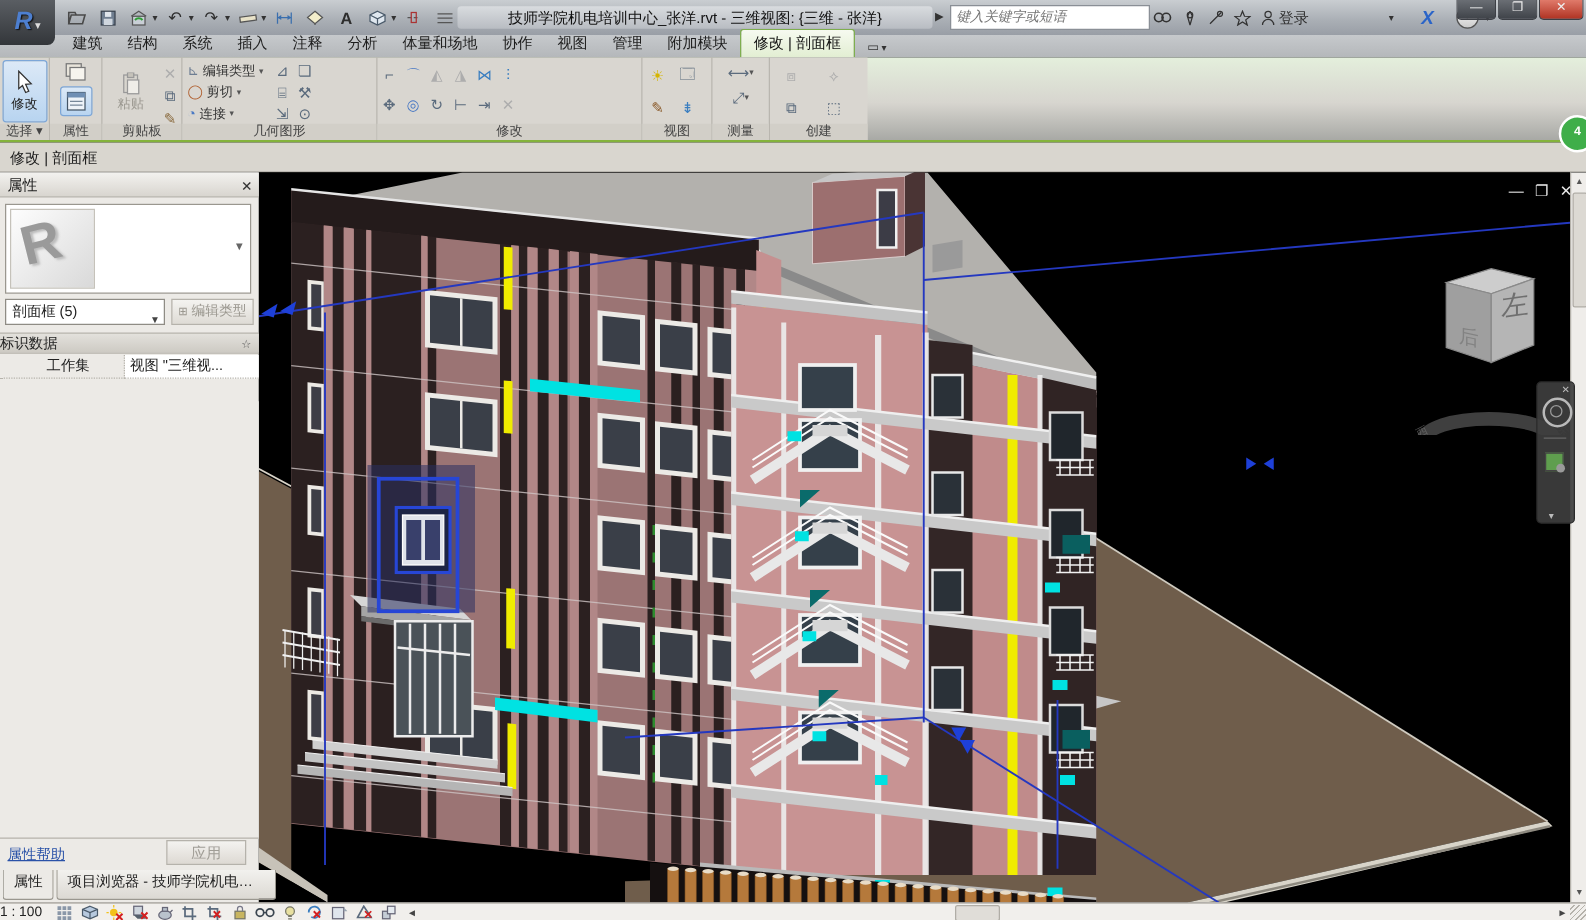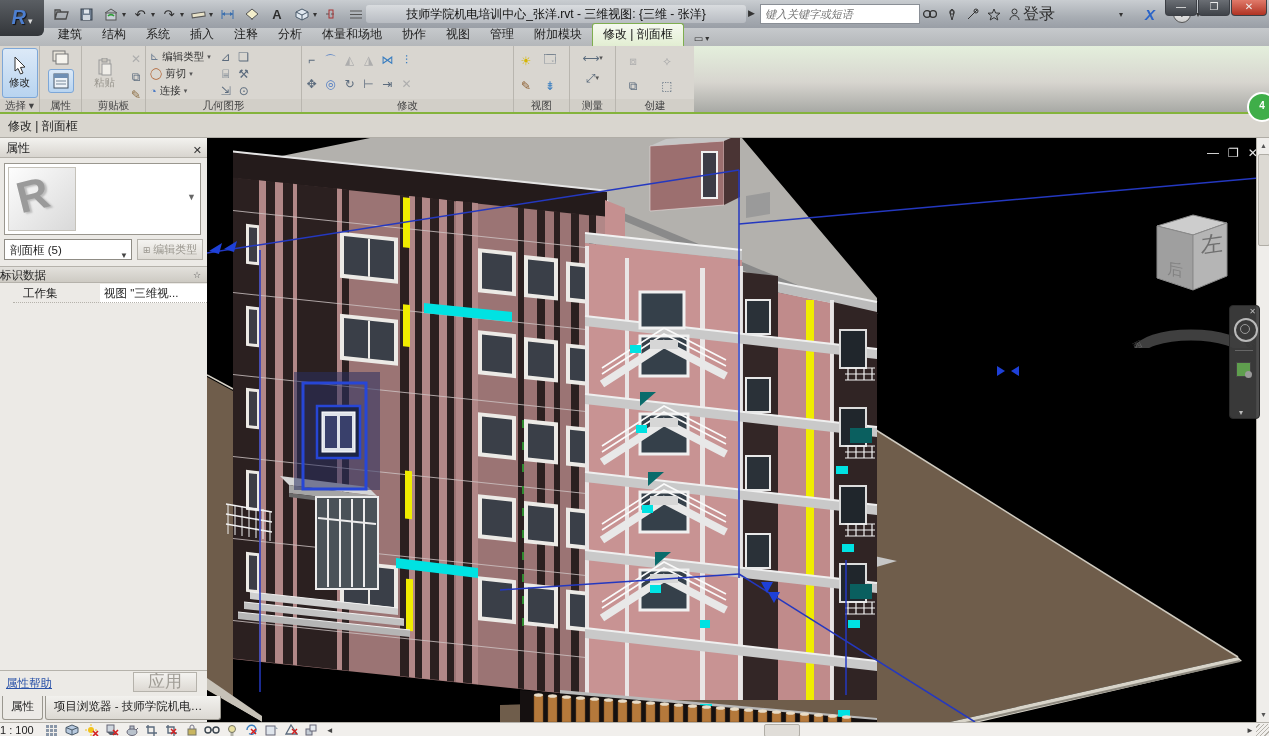--- a/index.html
+++ b/index.html
@@ -21,21 +21,21 @@
   .qdd{font-size:8px;color:#333;margin-left:-3px;cursor:pointer;}
   .doctitle{position:absolute;left:366px;top:5px;width:372px;height:18px;line-height:18px;
     text-align:center;font-size:12px;color:#111;white-space:nowrap;overflow:hidden;
     background:linear-gradient(#d9dcdf,#b8bcc2);border-radius:3px;padding:0 4px;}
   .ic-expand{position:absolute;left:748px;top:8px;font-size:9px;color:#333;}
   .searchbox{position:absolute;left:760px;top:4px;width:150px;height:18px;border:1px solid #8a8f96;
     background:#fff;font-style:italic;color:#888;font-size:11px;padding:0 4px;
     font-family:"Liberation Sans",sans-serif;}
   .icstrip{position:absolute;left:922px;top:3px;height:22px;display:flex;align-items:center;gap:8px;}
   .icbtn{color:#2f2f2f;font-size:14px;cursor:pointer;display:flex;align-items:center;gap:3px;}
-  .icbtn .lbl{font-size:16px;}
+  .icbtn .lbl{font-size:12px;}
   .xlogo{color:#2a64c8;font-weight:bold;font-size:15px;font-style:italic;}
   .helpbtn{width:16px;height:16px;border:1px solid #555;border-radius:50%;text-align:center;
     line-height:15px;font-size:11px;color:#333;background:linear-gradient(#fff,#ccc);}
   .winbtns{position:absolute;right:2px;top:0;display:flex;}
   .wbtn{width:30px;height:15px;border:1px solid #3c3f45;border-top:none;
     background:linear-gradient(#6a6e74,#3f4349);color:#eee;font-size:10px;text-align:center;
     line-height:13px;cursor:pointer;border-radius:0 0 4px 4px;margin-left:1px;}
   .wbtn.close{background:linear-gradient(#e07a6a,#b03323);width:34px;}
   
   .tabrow{position:absolute;left:0;top:28px;width:1269px;height:18px;
@@ -88,29 +88,29 @@
     border:1px solid #8f8c85;line-height:20px;padding-left:5px;box-sizing:border-box;font-size:11.5px;cursor:pointer;}
   .combo .ca{position:absolute;right:3px;top:6px;font-size:8px;color:#444;}
   .edittype{position:absolute;left:137px;top:101px;width:66px;height:21px;border:1px solid #b5b2ab;
     background:linear-gradient(#f4f3f0,#dedbd5);color:#9a978f;font-size:11px;line-height:19px;
     text-align:center;cursor:default;box-sizing:border-box;}
   .grphead{position:absolute;left:0;top:128px;width:207px;height:17px;
     background:linear-gradient(#e3e1dc,#cdcac3);border-top:1px solid #b5b2ab;border-bottom:1px solid #b5b2ab;
     line-height:16px;box-sizing:border-box;font-size:11.5px;color:#222;}
   .grphead .chev{position:absolute;right:6px;top:0;font-size:9px;color:#555;cursor:pointer;}
   .prow{position:absolute;left:0;width:207px;height:19px;font-size:11.5px;}
-  .prow .pl{position:absolute;left:13px;top:0;width:100px;height:19px;line-height:18px;padding-left:10px;
-    box-sizing:border-box;border-bottom:1px dotted #b5b2ab;border-right:1px dotted #b5b2ab;color:#222;}
+  .prow .pl{position:absolute;left:0;top:0;width:100px;height:19px;line-height:18px;padding-left:10px;
+    box-sizing:border-box;border-bottom:1px dotted #b5b2ab;border-right:1px dotted #b5b2ab;color:#222;text-align:center;}
   .prow .pv{position:absolute;left:100px;top:0;width:107px;height:19px;line-height:18px;background:#fff;
     padding-left:4px;box-sizing:border-box;border-bottom:1px dotted #b5b2ab;color:#222;white-space:nowrap;overflow:hidden;}
   .pbody{position:absolute;left:0;top:183px;width:207px;height:349px;background:#eceae6;border-bottom:1px solid #b5b2ab;}
   .phelp{position:absolute;left:6px;top:538px;color:#2a52a8;text-decoration:underline;font-size:11.5px;cursor:pointer;}
   .papply{position:absolute;left:133px;top:534px;width:64px;height:20px;border:1px solid #b5b2ab;
     background:linear-gradient(#f4f3f0,#ddd9d3);color:#a09d96;text-align:center;line-height:18px;
-    font-size:17px;box-sizing:border-box;}
+    font-size:12px;box-sizing:border-box;}
   .ptabs{position:absolute;left:0;top:558px;height:24px;display:flex;gap:2px;padding-left:2px;}
   .ptab{border:1px solid #9a978f;border-top:none;background:linear-gradient(#f2f1ee,#dcd9d3);
     padding:0 8px;line-height:20px;font-size:11.5px;white-space:nowrap;cursor:pointer;border-radius:0 0 3px 3px;}
   .ptab.active{background:#eceae6;}
   .ptab.long{max-width:158px;overflow:hidden;text-overflow:ellipsis;}
   
   .canvas{position:absolute;left:207px;top:0;width:1062px;height:584px;background:#000;}
   .winctl{position:absolute;left:1000px;top:8px;color:#e8e8e8;font-size:12px;display:flex;gap:9px;z-index:6;}
   .winctl span{cursor:pointer;}
   .vscroll{position:absolute;left:1049px;top:0;width:13px;height:584px;background:#efedea;

